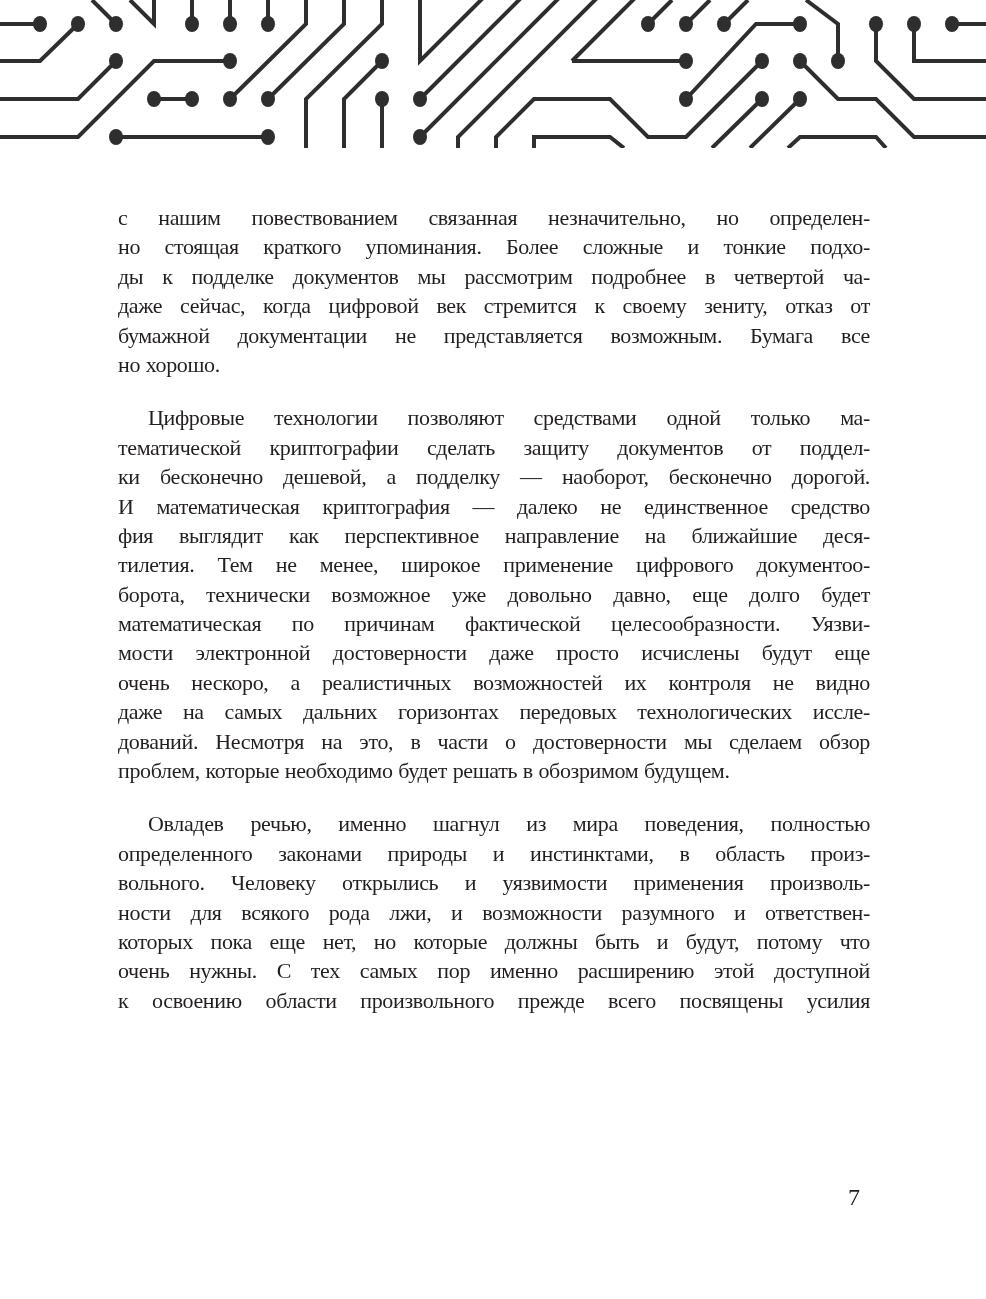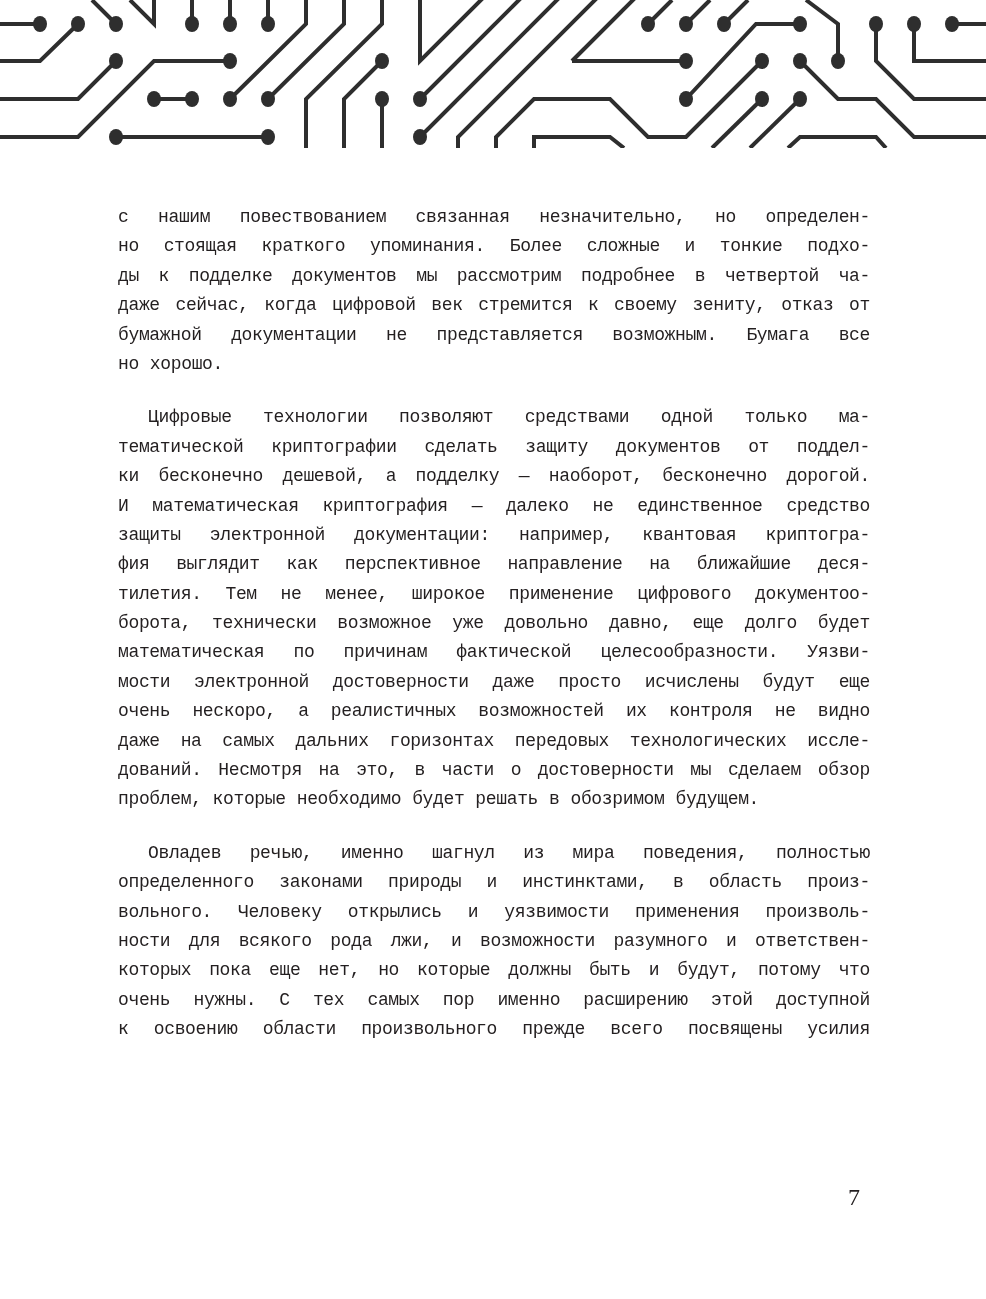--- a/index.html
+++ b/index.html
@@ -39,28 +39,27 @@
       font-family: "Liberation Serif", "DejaVu Serif", serif;
       color: #231f20;
     }
     .paragraph {
       margin: 0 0 24px 0;
     }
     .line {
       display: block;
       height: 29.4px;
       line-height: 29.4px;
-      font-size: 18px;
+      font-size: 22px;
       white-space: nowrap;
       text-align: justify;
       text-align-last: justify;
       transform-origin: left center;
       letter-spacing: -0.35px;
       word-spacing: 0.5px;
-      font-family: Liberation Mono, monospace;
     }
     .line.last {
       text-align-last: left;
     }
     .line.indent {
       padding-left: 30px;
     }
     .page-number {
       position: absolute;
       left: 848px;
@@ -156,21 +155,20 @@
     <span class="line">ды к подделке документов мы рассмотрим подробнее в четвертой ча-</span>
     <span class="line">даже сейчас, когда цифровой век стремится к своему зениту, отказ от</span>
     <span class="line">бумажной документации не представляется возможным. Бумага все</span>
     <span class="line last">но хорошо.</span>
   </div>
   <div class="paragraph">
     <span class="line indent">Цифровые технологии позволяют средствами одной только ма-</span>
     <span class="line">тематической криптографии сделать защиту документов от поддел-</span>
     <span class="line">ки бесконечно дешевой, а подделку — наоборот, бесконечно дорогой.</span>
     <span class="line">И математическая криптография — далеко не единственное средство</span>
-    <span class="line">защиты электронной документации: например, квантовая криптогра-</span>
     <span class="line">фия выглядит как перспективное направление на ближайшие деся-</span>
     <span class="line">тилетия. Тем не менее, широкое применение цифрового документоо-</span>
     <span class="line">борота, технически возможное уже довольно давно, еще долго будет</span>
     <span class="line">математическая по причинам фактической целесообразности. Уязви-</span>
     <span class="line">мости электронной достоверности даже просто исчислены будут еще</span>
     <span class="line">очень нескоро, а реалистичных возможностей их контроля не видно</span>
     <span class="line">даже на самых дальних горизонтах передовых технологических иссле-</span>
     <span class="line">дований. Несмотря на это, в части о достоверности мы сделаем обзор</span>
     <span class="line last">проблем, которые необходимо будет решать в обозримом будущем.</span>
   </div>

